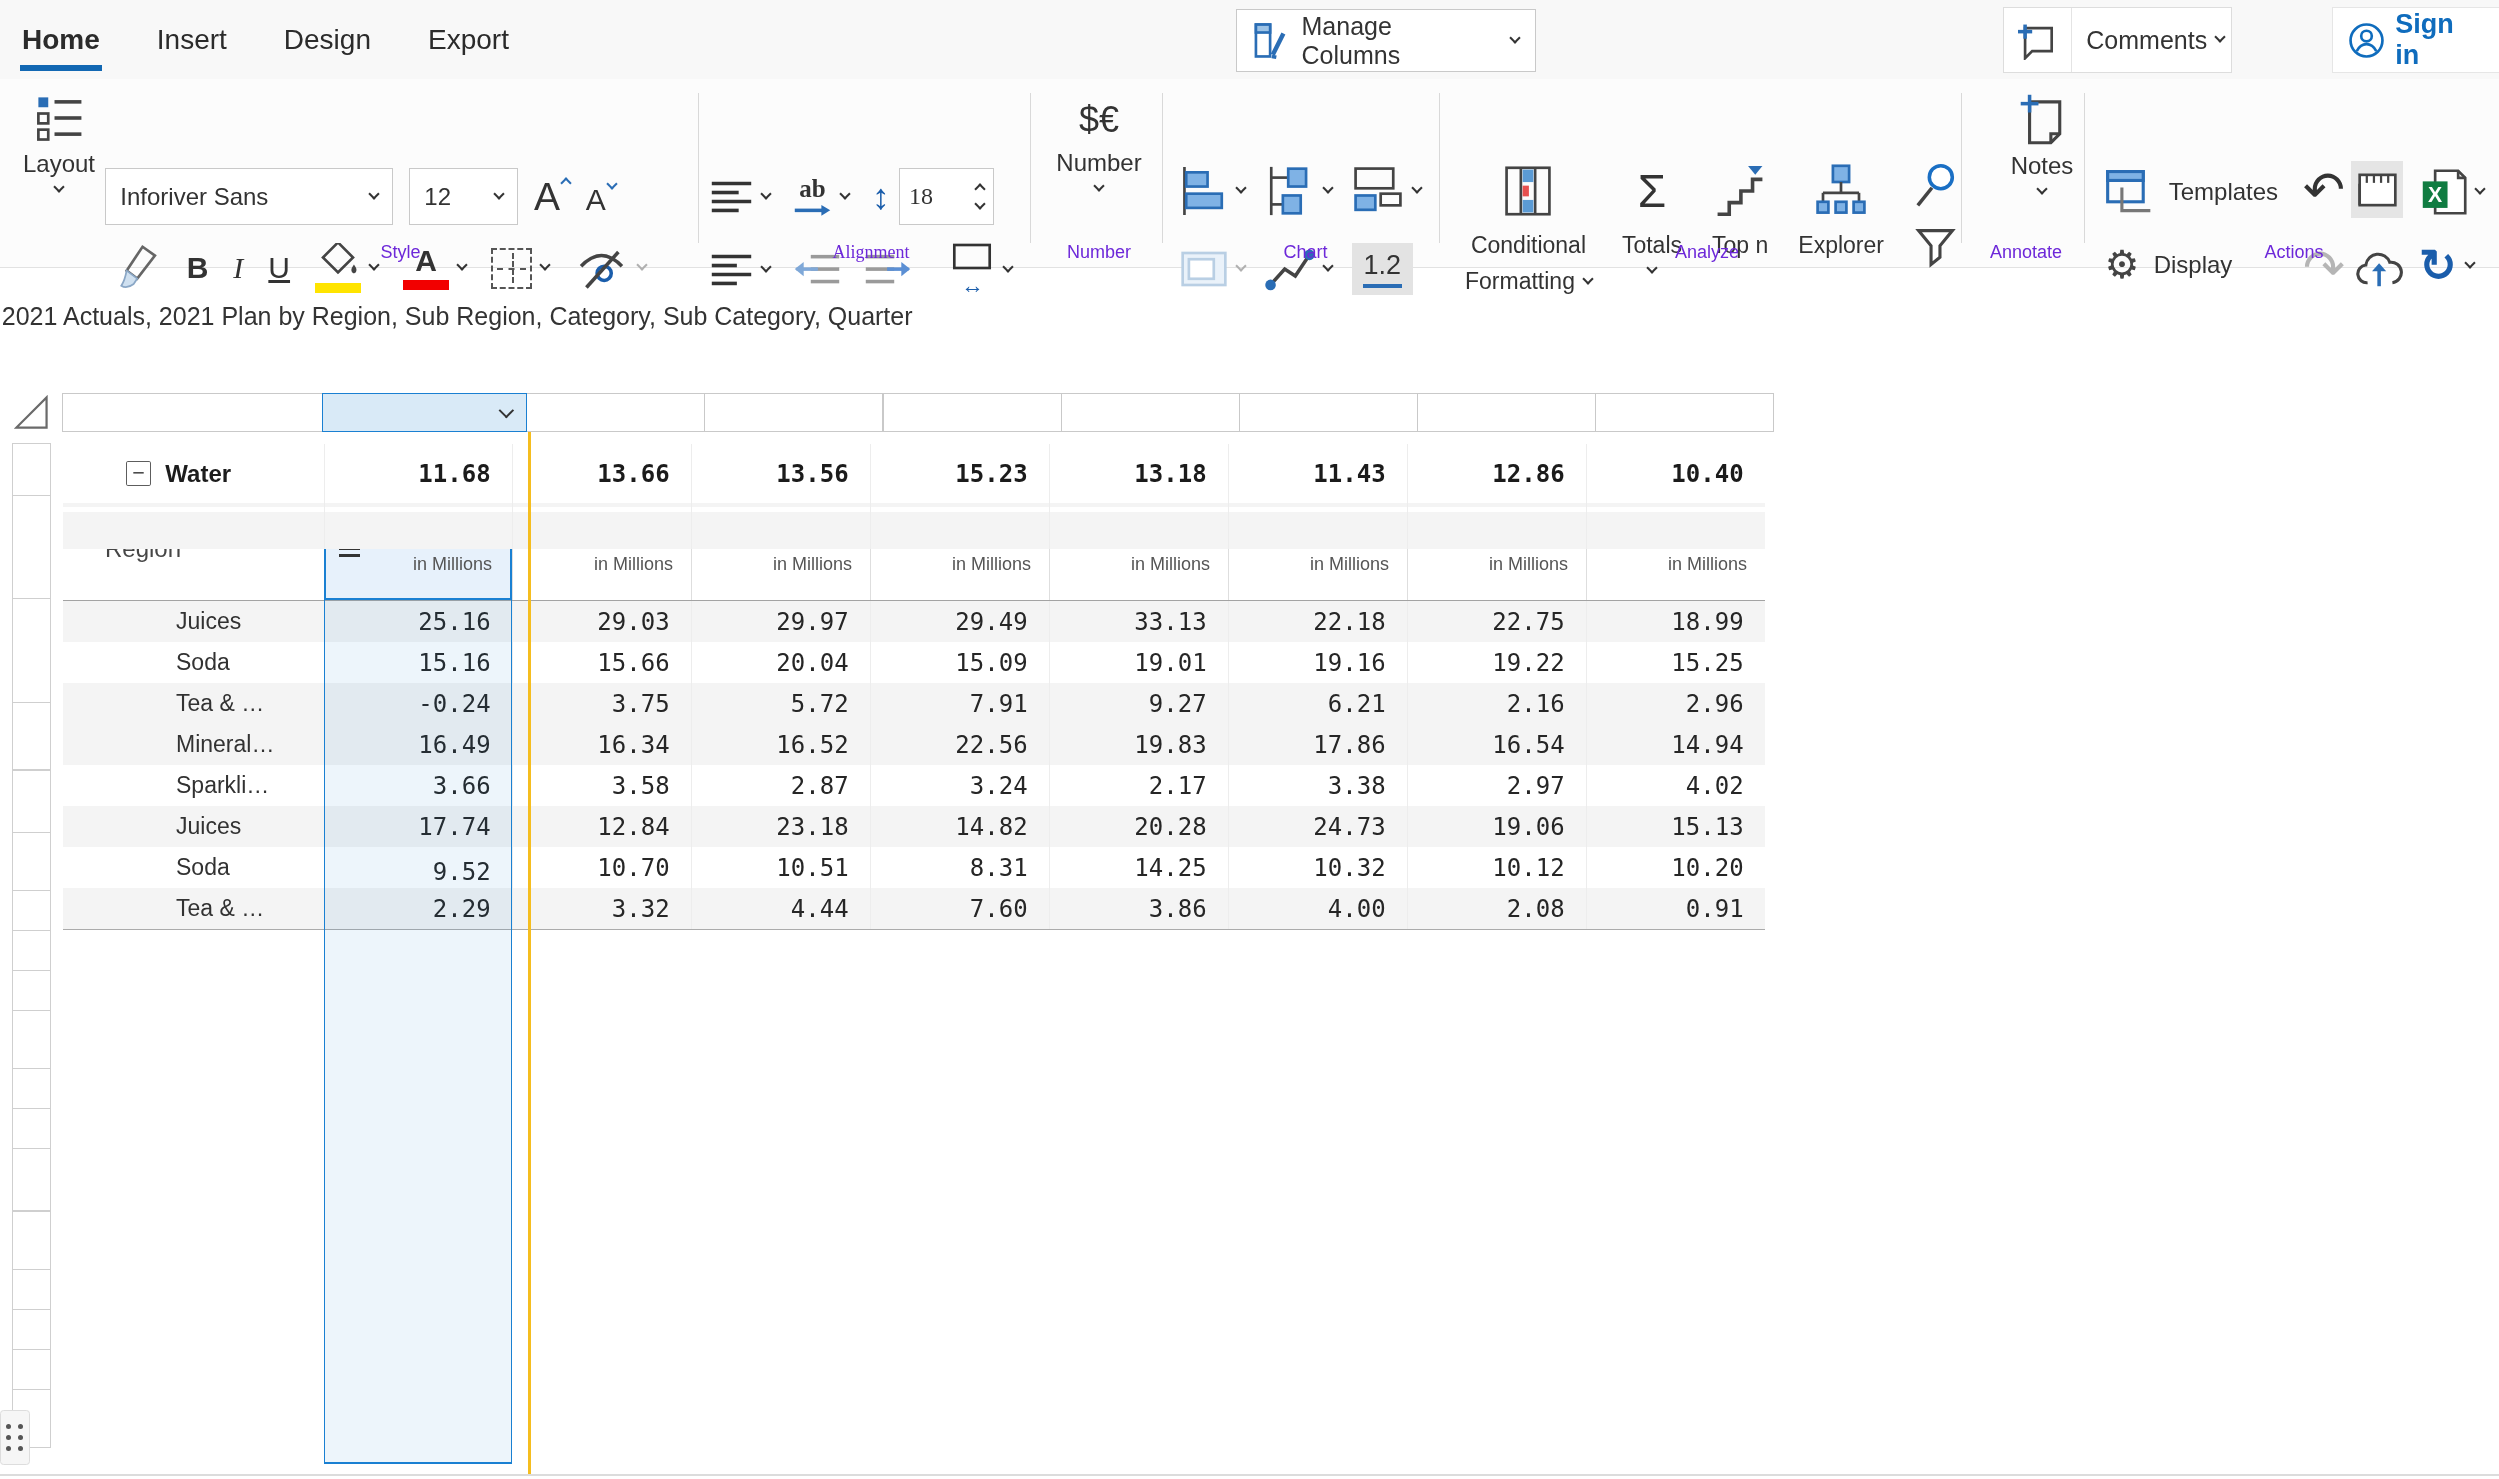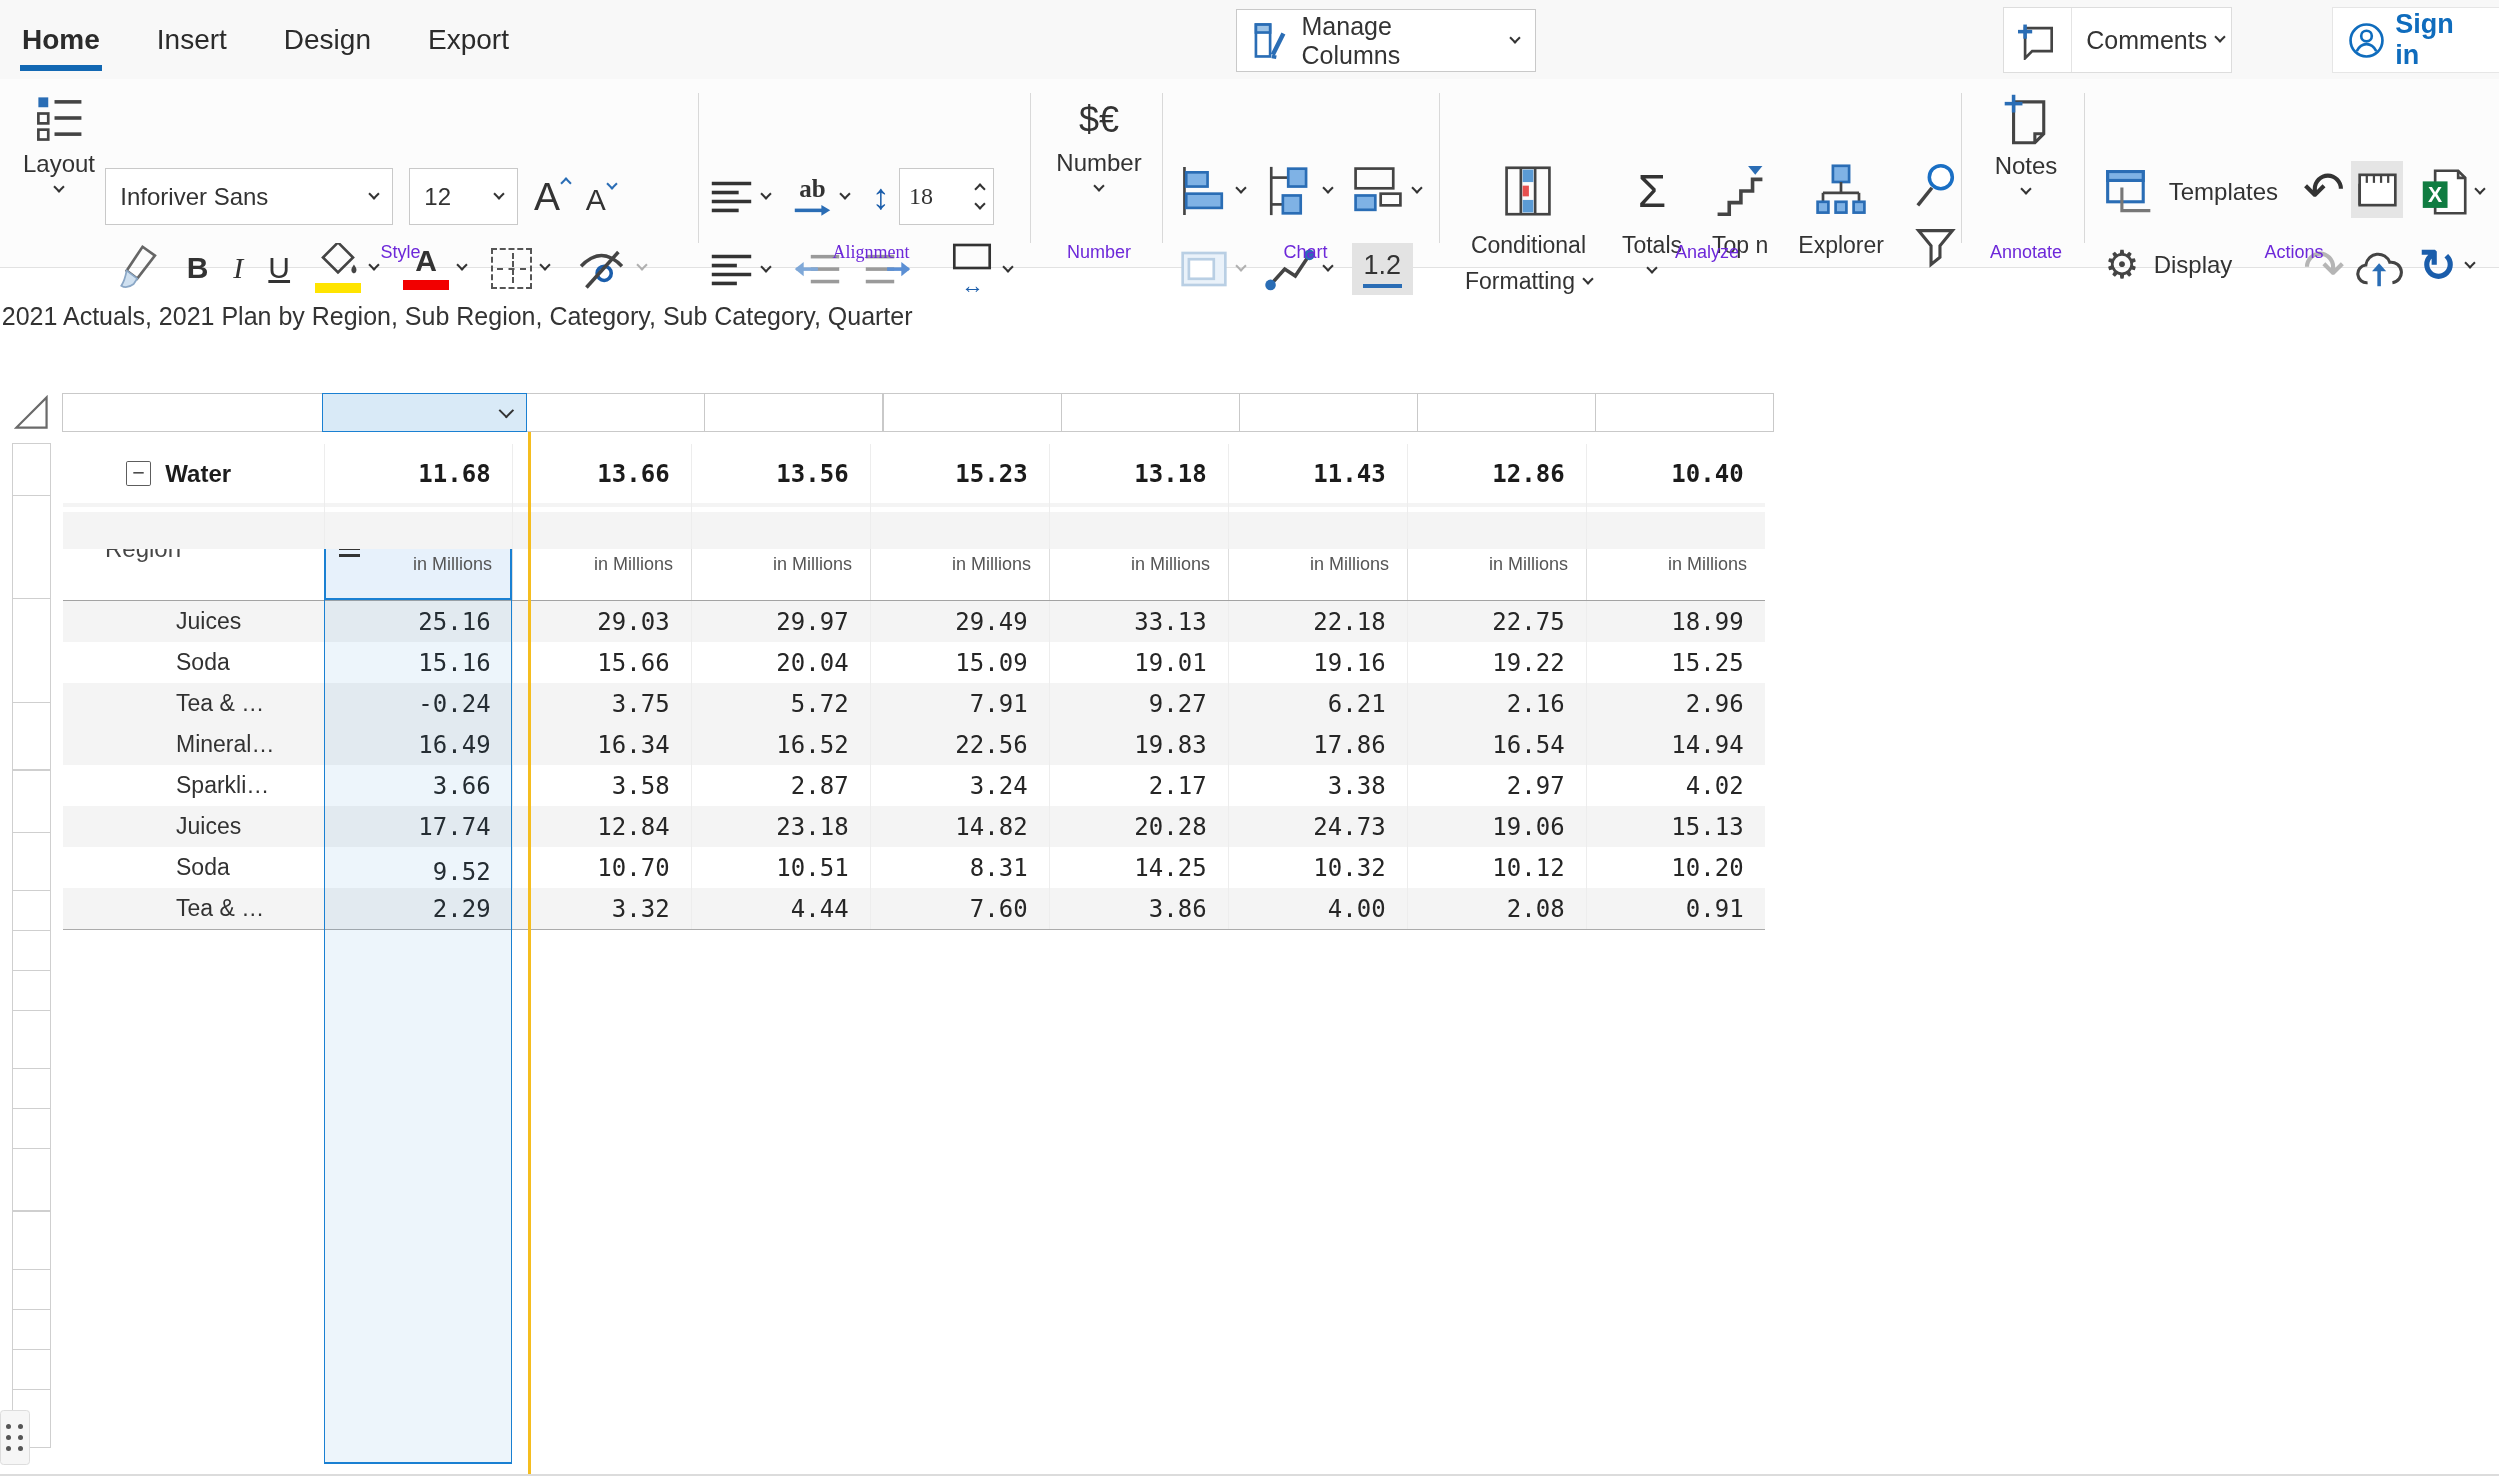--- a/index.html
+++ b/index.html
@@ -445,21 +445,21 @@
           <svg width="41" height="41" viewBox="0 0 46 46">
             <path d="M4 4 h38 l-14 17 v13 l-10 8 v-21 z" fill="#fff" stroke="#444" stroke-width="3.5"></path>
           </svg>
         </span>
       </div>
     </div>
     <div class="grplabel">Analyze</div>
   </div>
 
   <div class="grp" style="left:1976px;width:100px;">
-    <div class="colbtn" style="position:absolute;left:0;top:9px;width:100px;justify-content:space-between;">
+    <div class="colbtn" style="position:absolute;left:16px;top:9px;width:100px;justify-content:space-between;">
       <span class="icw">
         <svg width="50" height="55" viewBox="0 0 56 62">
           <path d="M14 10 h34 v36 l-10 10 h-24 z" fill="none" stroke="#444" stroke-width="3.5"></path>
           <path d="M48 46 h-10 v10" fill="none" stroke="#444" stroke-width="3.5"></path>
           <line x1="14" y1="2" x2="14" y2="22" stroke="#2a6db5" stroke-width="4"></line>
           <line x1="4" y1="12" x2="24" y2="12" stroke="#2a6db5" stroke-width="4"></line>
         </svg>
       </span>
       <span class="ribtext">Notes</span>
       <span class="chev sm lone"></span>

